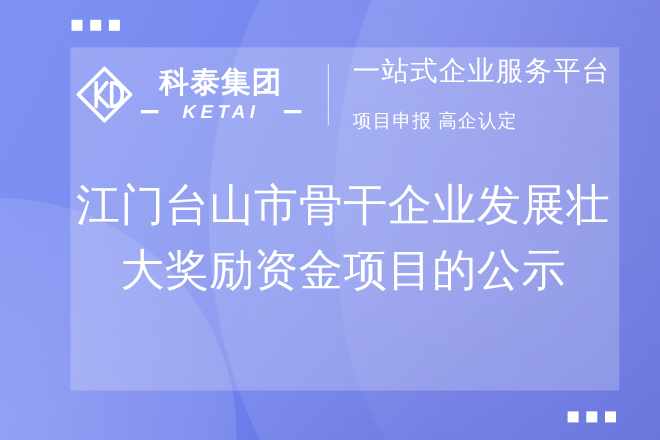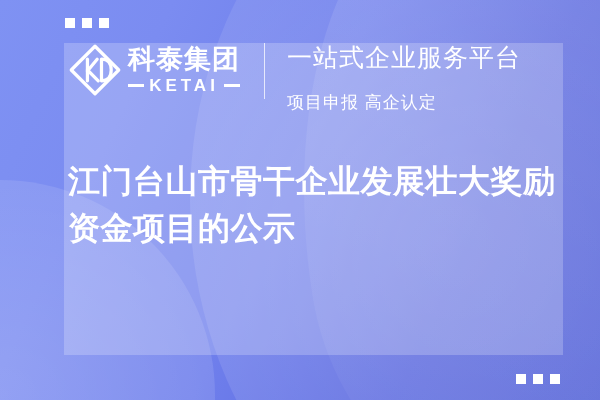--- a/index.html
+++ b/index.html
@@ -76,21 +76,21 @@
   }
 
   
   #brand-header {
     position: absolute;
     left: 0;
     top: 0;
     width: 100%;
     height: 86px;
     display: flex;
-    align-items: flex-start;
+    align-items: center;
   }
 
   #logo-block {
     display: flex;
     align-items: center;
     margin-left: 4px;
   }
 
   #logo-mark {
     width: 54px;
@@ -108,24 +108,25 @@
   #logo-name-cn {
     color: #ffffff;
     font-size: 27px;
     font-weight: bold;
     letter-spacing: 1px;
     white-space: nowrap;
   }
   #logo-name-en-row {
     display: flex;
     align-items: center;
-    gap: 5px;
+    gap: 22px;
     margin-top: 4px;
     width: 100%;
     justify-content: center;
+    font-style: italic;
   }
   #logo-name-en-row .rule {
     display: block;
     width: 16px;
     height: 3px;
     background: #ffffff;
   }
   #logo-name-en {
     color: #ffffff;
     font-size: 17px;
@@ -166,24 +167,25 @@
     white-space: nowrap;
   }
 
   
   #headline {
     position: absolute;
     left: 4px;
     top: 115px;
     width: 488px;
     color: #ffffff;
-    font-size: 32px;
-    font-weight: bold;
+    font-size: 40px;
+    font-weight: normal;
     line-height: 1.48;
     letter-spacing: 0.5px;
+    text-align: center;
   }
 </style>
 </head>
 <body>
 
 <div id="banner">
 
   <div class="deco" id="deco-circle-right"></div>
   <div id="deco-sweep"></div>
   <div class="deco" id="deco-circle-left"></div>

